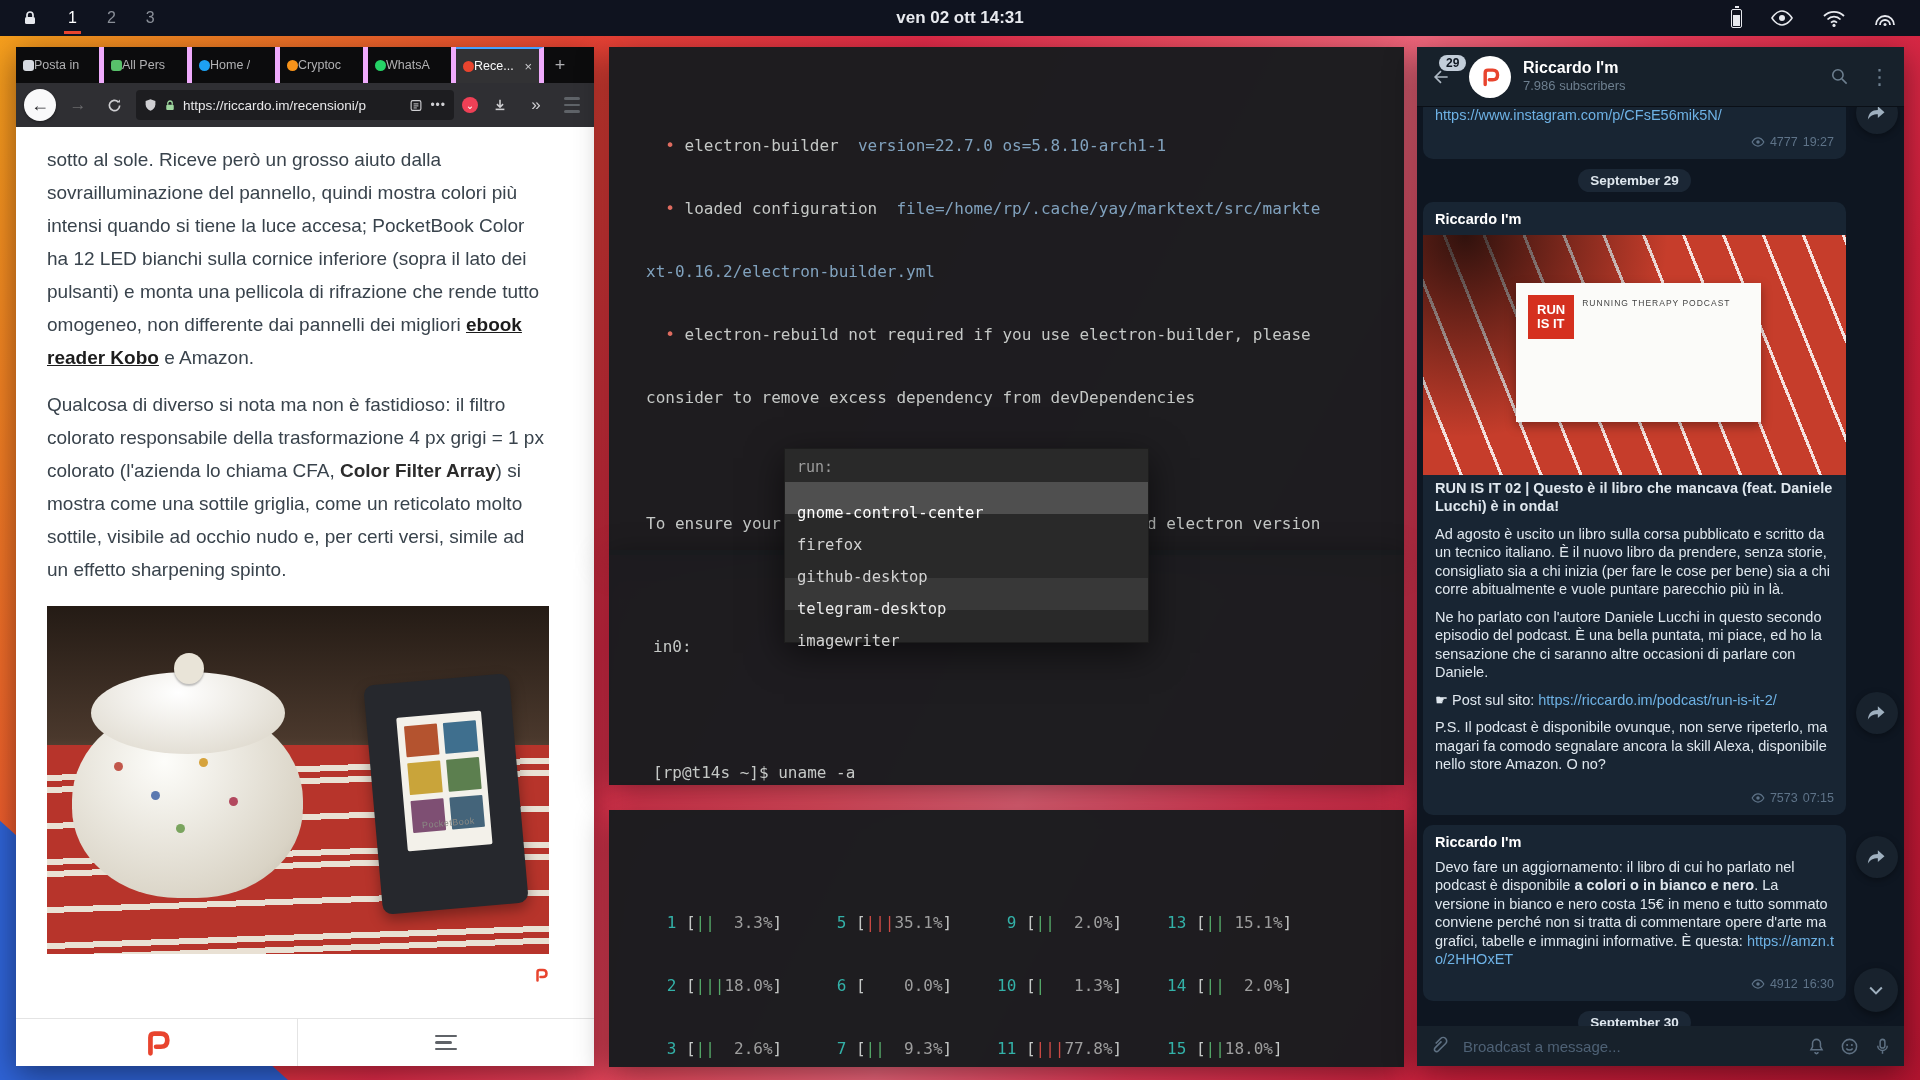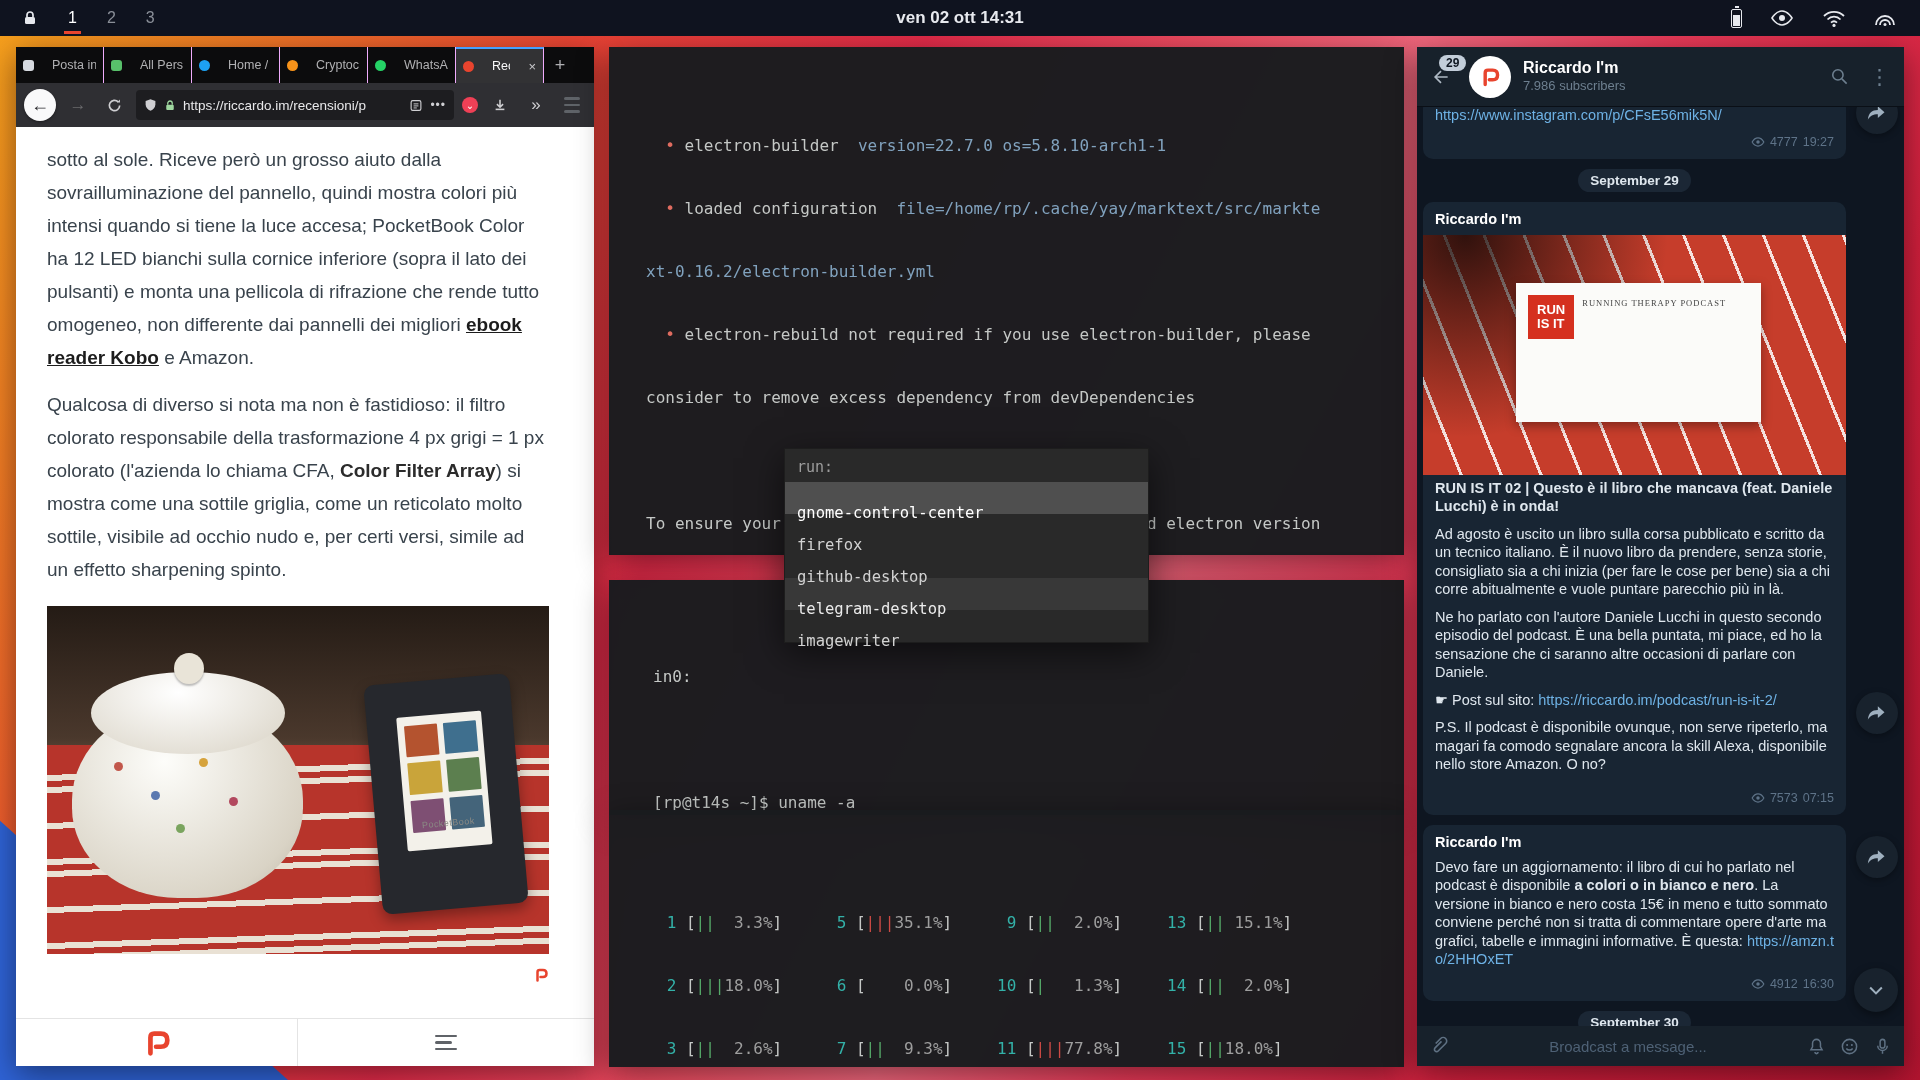--- a/index.html
+++ b/index.html
@@ -25,21 +25,21 @@
   .clock{ position:absolute; left:0; right:0; text-align:center; font-size:17px; font-weight:bold; }
   .tray{ margin-left:auto; margin-right:24px; display:flex; gap:28px; align-items:center; z-index:2; }
   .tray svg, .lockwrap svg { display:block; }
   .battery{ width:11px; height:19px; border:1.5px solid #e7e9ee; border-radius:2px; position:relative; }
   .battery::before{ content:""; position:absolute; top:-4px; left:2.5px; width:4px; height:2.5px; background:#e7e9ee; }
   .battery::after{ content:""; position:absolute; left:1px; right:1px; bottom:1px; height:60%; background:#e7e9ee; }
 
   
   .firefox{ left:16px; top:47px; width:578px; height:1019px; display:flex; flex-direction:column; background:#fff; }
   .tabbar{ height:36px; background:#0c0c0d; display:flex; align-items:stretch; }
-  .tab{ width:88px; display:flex; align-items:center; gap:18px; padding:15px 7px; color:#b1b1b3; font-size:12.5px; cursor:pointer; border-right:1px solid #f0abfc; overflow:hidden; }
+  .tab{ width:88px; display:flex; align-items:center; gap:0; padding:15px 7px; color:#b1b1b3; font-size:12.5px; cursor:pointer; border-right:5px solid #f0abfc; overflow:hidden; }
   .tab .fav{ width:11px; height:11px; border-radius:3px; flex:0 0 auto; }
   .tab span.tl{ white-space:nowrap; overflow:hidden; }
   .tab.active{ background:#323234; color:#f9f9fa; border-top:2px solid #45a1ff; }
   .tab .close{ margin-left:auto; font-size:13px; color:#c9c9cc; }
   .newtab{ width:32px; display:flex; align-items:center; justify-content:center; color:#b1b1b3; font-size:18px; cursor:pointer; }
   .navbar{ height:44px; background:#2f2f33; display:flex; align-items:center; padding:0 8px; gap:8px; }
   .navbtn{ color:#cfcfd2; font-size:17px; width:28px; height:28px; display:flex; align-items:center; justify-content:center; border-radius:4px; cursor:pointer; }
   .backbtn{ width:32px; height:32px; border-radius:50%; background:#f9f9fa; color:#2a2a2e; font-size:18px; display:flex; align-items:center; justify-content:center; box-shadow:0 1px 3px rgba(0,0,0,.4); cursor:pointer; }
   .fwd{ color:#6a6a6d; }
   .urlfield{ flex:1; height:30px; background:#1d1d20; border-radius:4px; display:flex; align-items:center; padding:0 8px; gap:7px; color:#e8e8ea; font-size:13.5px; overflow:hidden; cursor:text; }
@@ -69,21 +69,21 @@
   .fffooter{ height:48px; border-top:1px solid #e4e4e4; display:flex; background:#fff; }
   .fcell1{ width:282px; border-right:1px solid #e4e4e4; display:flex; align-items:center; justify-content:center; }
   .fcell2{ flex:1; display:flex; align-items:center; justify-content:center; cursor:pointer; }
   .hamb{ width:22px; }
   .hamb div{ height:2.5px; background:#5f6368; margin:4px 0; border-radius:2px; }
   .hamb div:nth-child(2){ width:75%; }
 
   
   .term{ background:rgba(26,28,31,0.98); color:#c5c8c6; font-family:"DejaVu Sans Mono", monospace; font-size:16px; line-height:21px; white-space:pre; overflow:hidden; }
   .term1{ left:609px; top:47px; width:795px; height:508px; padding:46px 24px 0 37px; }
-  .term2{ left:609px; top:580px; width:795px; height:235px; padding:44px 20px 0 44px; }
+  .term2{ left:609px; top:550px; width:795px; height:235px; padding:44px 20px 0 44px; }
   .term3{ left:609px; top:810px; width:795px; height:257px; padding:60px 16px 0 48px; }
   .ln{ min-height:21px; }
   .blt{ color:#e06c60; }
   .fld{ color:#81a2be; }
 
   
   .hrow{ display:flex; min-height:21px; }
   .hcell{ display:inline-block; width:170px; }
   .lbl{ color:#33b1a8; }
   .dim{ color:#c5c8c6; }
@@ -120,24 +120,24 @@
   .meta{ display:flex; justify-content:flex-end; align-items:center; gap:5px; color:#5e7388; font-size:12.5px; padding:0 12px 8px; }
   .datechip{ display:table; margin:8px auto 10px; background:#1b2735; color:#dfe7ee; font-size:13.5px; font-weight:bold; padding:4px 12px; border-radius:12px; }
   .cover{ position:relative; width:100%; height:240px; margin-top:4px; overflow:hidden;
     background:#c63d2b; }
   .cover .lanes{ position:absolute; inset:0;
     background:repeating-linear-gradient(68deg, transparent 0 34px, rgba(255,255,255,.85) 34px 37px); }
   .cover .shade{ position:absolute; inset:0; background:radial-gradient(circle at 10% 0%, rgba(22,10,8,.85), transparent 45%); }
   .covercard{ position:absolute; left:22%; top:20%; width:58%; height:58%; background:#fbfbf9; box-shadow:0 4px 10px rgba(0,0,0,.35);
     display:flex; align-items:flex-start; gap:8px; padding:12px; }
   .runlogo{ background:#d5301f; color:#fff; font-weight:bold; font-size:13px; line-height:1.1; padding:8px 9px; }
-  .coverside{ font-size:8.5px; letter-spacing:1px; color:#444; line-height:1.5; padding-top:2px;font-family:Liberation Serif, serif; }
+  .coverside{ font-size:8.5px; letter-spacing:1px; color:#444; line-height:1.5; padding-top:2px; }
   .sharefab{ position:absolute; right:6px; width:42px; height:42px; border-radius:50%; background:#18222d; display:flex; align-items:center; justify-content:center; cursor:pointer; box-shadow:0 2px 6px rgba(0,0,0,.35); }
   .fab{ position:absolute; right:6px; bottom:14px; width:44px; height:44px; border-radius:50%; background:#18222d; display:flex; align-items:center; justify-content:center; cursor:pointer; box-shadow:0 3px 8px rgba(0,0,0,.4); }
-  .tg-input{ height:40px; background:#17212b; display:flex; align-items:center; gap:14px; padding:0 12px; flex:0 0 auto; color:#5f7183;text-align:center; }
+  .tg-input{ height:40px; background:#17212b; display:flex; align-items:center; gap:14px; padding:0 12px; flex:0 0 auto; color:#5f7183; }
   .tg-placeholder{ flex:1; font-size:15px; color:#4e6175; cursor:text; }
   .ic{ cursor:pointer; display:flex; }
 </style>
 </head>
 <body>
 
 <div class="topbar">
   <div class="lockwrap">
     <svg width="16" height="16" viewBox="0 0 16 16">
         <rect x="3" y="7" width="10" height="7" rx="1.5" fill="#e7e9ee"></rect>

